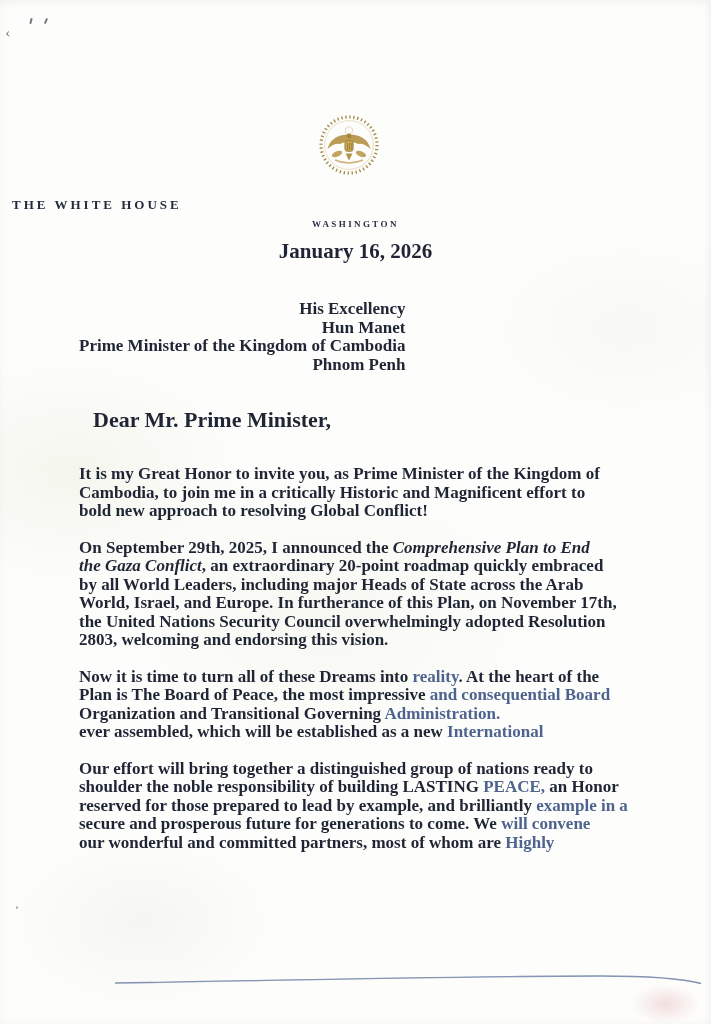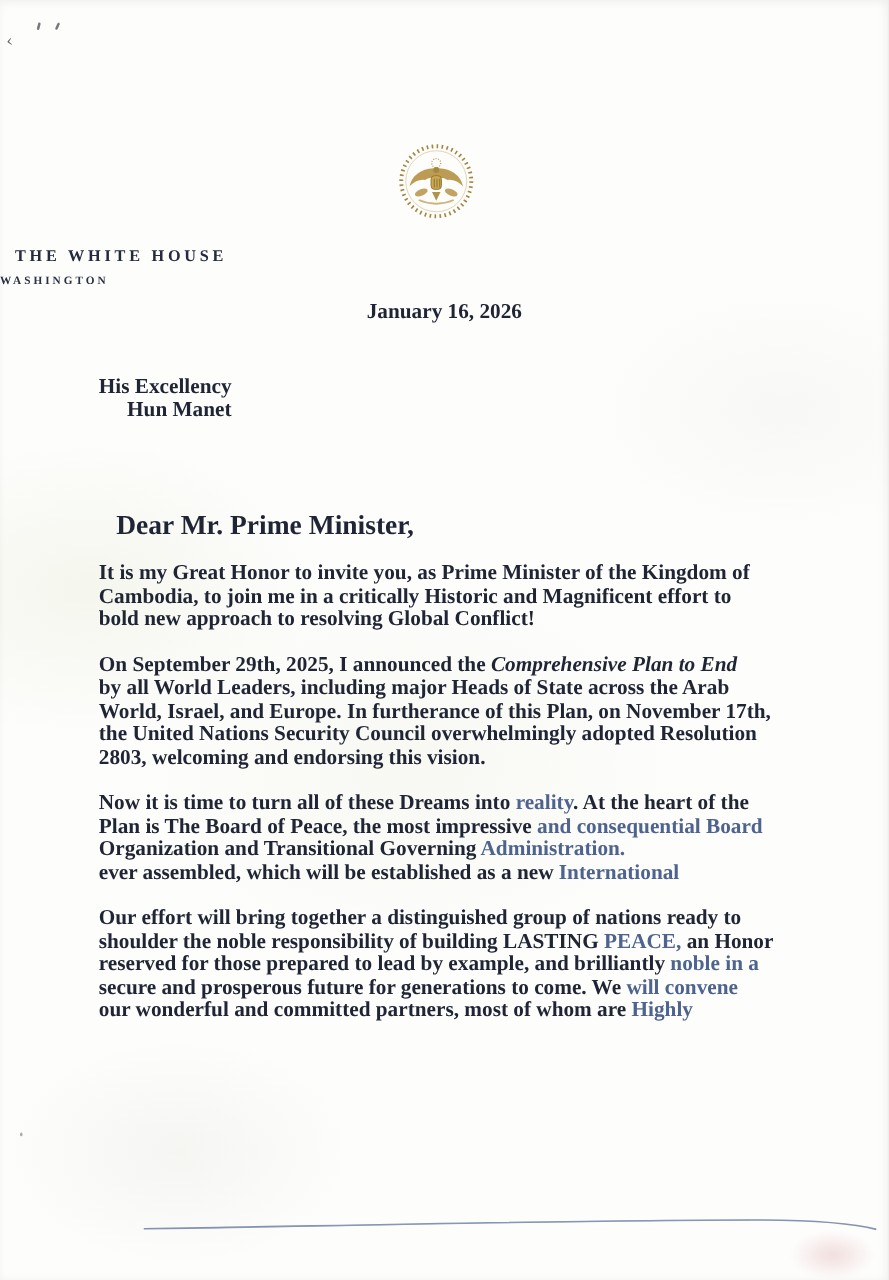--- a/index.html
+++ b/index.html
@@ -19,31 +19,31 @@
     color:#1f2534;
   }
   .seal{position:absolute;left:317px;top:112px;width:64px;height:66px;}
   .lh-title{
     position:absolute;left:12px;top:197px;width:100%;
     text-align:left;font-weight:700;font-size:13px;letter-spacing:3px;
     color:#242b3b;
   }
   .lh-sub{
     position:absolute;left:0;top:219px;width:100%;
-    text-align:left;font-weight:700;font-size:9px;letter-spacing:2.4px;
+    text-align:center;font-weight:700;font-size:9px;letter-spacing:2.4px;
     color:#2a3142;
   }
   .date{
     position:absolute;left:0;top:239px;width:100%;
-    text-align:center;font-weight:700;font-size:17px;
+    text-align:center;font-weight:700;font-size:21px;
   }
   .recipient{position:absolute;left:79px;top:300px;font-weight:700;font-size:17px;line-height:18.6px;text-align:right;}
   .salutation{position:absolute;left:93px;top:407px;font-weight:700;font-size:22px;}
   .body{position:absolute;left:79px;top:449px;width:590px;font-weight:700;font-size:17px;}
-  .para{margin:0 0 18px 0;}
+  .para{margin:16px 0 18px 0;}
   .para:last-child{margin-bottom:0;}
   .line{line-height:18.5px;white-space:nowrap;}
   .seg{color:#1f2534;}
   .seg.italic{font-style:italic;}
   .seg.faded{color:#4e648e;}
   
   .mark{position:absolute;background:#3a3f4a;opacity:.7;border-radius:1px;}
   .tick1{left:30px;top:18px;width:2px;height:6px;transform:rotate(14deg);}
   .tick2{left:45px;top:18px;width:2px;height:6px;transform:rotate(24deg);}
   .chev{position:absolute;left:5px;top:26px;font-size:13px;color:#3c414c;opacity:.8;transform:rotate(-8deg);font-family:"DejaVu Serif",serif;}
@@ -82,47 +82,50 @@
     </svg>
   </div>
 
   <div class="lh-title">THE WHITE HOUSE</div>
   <div class="lh-sub">WASHINGTON</div>
   <div class="date">January 16, 2026</div>
 
   <div class="recipient">
     <div>His Excellency</div>
     <div>Hun Manet</div>
+    <div>Prime Minister of the Kingdom of Cambodia</div>
+    <div>Phnom Penh</div>
   </div>
 
   <div class="salutation">Dear Mr. Prime Minister,</div>
 
   <div class="body">
       <div class="para">
         <div class="line"><span class="seg">It is my Great Honor to invite you, as Prime Minister of the Kingdom of</span></div>
         <div class="line"><span class="seg">Cambodia, to join me in a critically Historic and Magnificent effort to</span></div>
         <div class="line"><span class="seg">bold new approach to resolving Global Conflict!</span></div>
       </div>
       <div class="para">
         <div class="line"><span class="seg">On September 29th, 2025, I announced the </span><span class="seg italic">Comprehensive Plan to End</span></div>
+        <div class="line"><span class="seg italic">the Gaza Conflict</span><span class="seg">, an extraordinary 20-point roadmap quickly embraced</span></div>
         <div class="line"><span class="seg">by all World Leaders, including major Heads of State across the Arab</span></div>
         <div class="line"><span class="seg">World, Israel, and Europe. In furtherance of this Plan, on November 17th,</span></div>
         <div class="line"><span class="seg">the United Nations Security Council overwhelmingly adopted Resolution</span></div>
         <div class="line"><span class="seg">2803, welcoming and endorsing this vision.</span></div>
       </div>
       <div class="para">
         <div class="line"><span class="seg">Now it is time to turn all of these Dreams into </span><span class="seg faded">reality</span><span class="seg">. At the heart of the</span></div>
         <div class="line"><span class="seg">Plan is The Board of Peace, the most impressive </span><span class="seg faded">and consequential Board</span></div>
         <div class="line"><span class="seg">Organization and Transitional Governing </span><span class="seg faded">Administration.</span></div>
         <div class="line"><span class="seg">ever assembled, which will be established as a new </span><span class="seg faded">International</span></div>
       </div>
       <div class="para">
         <div class="line"><span class="seg">Our effort will bring together a distinguished group of nations ready to</span></div>
         <div class="line"><span class="seg">shoulder the noble responsibility of building LASTING </span><span class="seg faded">PEACE,</span><span class="seg"> an Honor</span></div>
-        <div class="line"><span class="seg">reserved for those prepared to lead by example, and brilliantly </span><span class="seg faded">noble in a</span></div>
+        <div class="line"><span class="seg">reserved for those prepared to lead by example, and brilliantly </span><span class="seg faded">example in a</span></div>
         <div class="line"><span class="seg">secure and prosperous future for generations to come. We </span><span class="seg faded">will convene</span></div>
         <div class="line"><span class="seg">our wonderful and committed partners, most of whom are </span><span class="seg faded">Highly</span></div>
       </div>
     </div>
 
   <svg class="foldline">
     <path d="M115,13 L150,12.5 C320,9.5 480,6 600,6 C650,6 680,8 701,13.5" fill="none" stroke="#64789c" stroke-width="1.3" opacity="0.8"></path>
     <path d="M150,12.7 C320,9.7 480,6.2 600,6.2" fill="none" stroke="#8ba0bf" stroke-width="0.7" opacity="0.5"></path>
   </svg>
 

